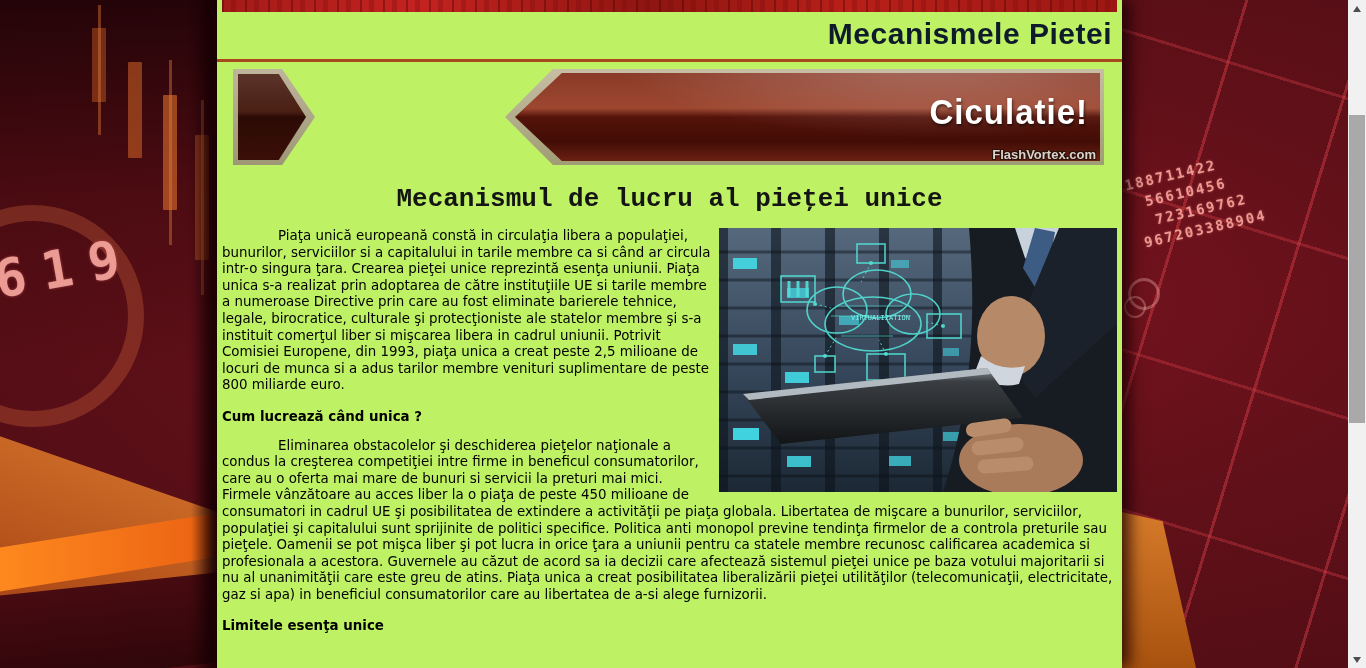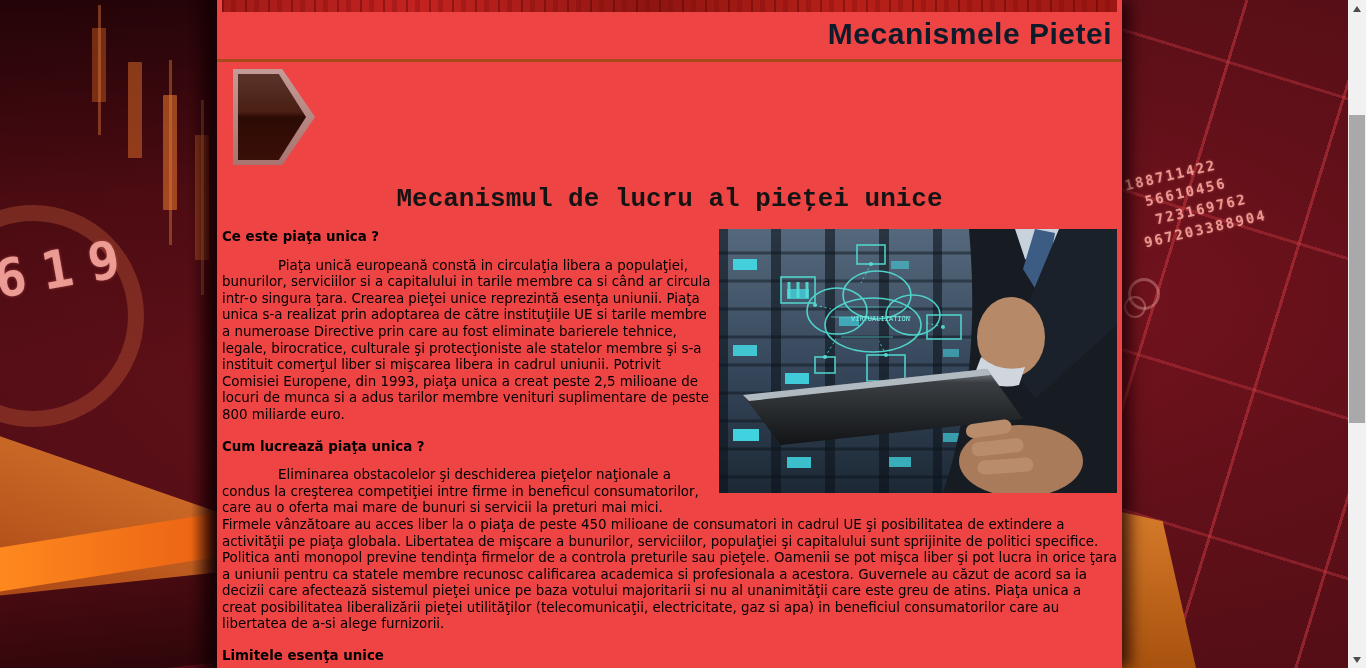--- a/index.html
+++ b/index.html
@@ -47,21 +47,21 @@
   .digits-right span:nth-child(2){padding-left:16px;}
   .digits-right span:nth-child(3){padding-left:22px;}
   .digits-right span:nth-child(4){padding-left:6px;}
   .mini-ring{position:absolute;border-radius:50%;border:3px solid rgba(250,190,180,.35);}
   .mr1{left:6px;top:278px;width:26px;height:26px;}
   .mr2{left:2px;top:296px;width:18px;height:18px;border-width:2px;}
   .orange-wedge{position:absolute;left:0;top:512px;width:74px;height:156px;
     background:linear-gradient(180deg,#d57a2a,#a8520f);
     clip-path:polygon(0 0, 55% 6%, 100% 100%, 0 100%);}
   
-  .page{position:absolute;left:217px;top:0;width:905px;height:668px;background:#ef4444;
+  .page{position:absolute;left:217px;top:0;width:905px;height:668px;background:#bef264;
     box-shadow:-8px 0 14px rgba(25,0,4,.75), 8px 0 14px rgba(25,0,4,.75);z-index:2;}
   .top-strip{height:12px;margin:0 5px;
     background:
       repeating-linear-gradient(90deg, rgba(60,0,0,.35) 0 2px, transparent 2px 9px, rgba(120,10,10,.3) 9px 14px, transparent 14px 23px),
       linear-gradient(90deg,#a31b18,#c42320 22%,#8e1511 48%,#b82019 70%,#9c1713 100%);}
   .site-title{margin:5px 10px 0 0;text-align:right;
     font-family:"Liberation Sans", sans-serif;font-weight:bold;font-size:30px;line-height:34px;
     color:#0e1b2b;letter-spacing:.5px;}
   .rule{border:none;border-top:3px solid #a8491c;margin:8px 0 0 0;}
   
@@ -135,20 +135,24 @@
   </div>
 </div>
 
 <div class="page">
   <div class="top-strip"></div>
   <h2 class="site-title">Mecanismele Pietei</h2>
   <hr class="rule">
 
   <div class="flash-banner">
     <div class="arrow-right"></div>
+    <div class="arrow-left-banner">
+      <span class="banner-headline">Ciculatie!</span>
+      <span class="banner-watermark">FlashVortex.com</span>
+    </div>
   </div>
 
   <h1 class="article-title">Mecanismul de lucru al pieţei unice</h1>
 
   <div class="article-body">
     <svg class="photo" viewBox="0 0 398 264" xmlns="http://www.w3.org/2000/svg">
       <defs>
         <linearGradient id="pbg" x1="0" y1="0" x2="0" y2="1">
           <stop offset="0" stop-color="#55687c"></stop>
           <stop offset="0.55" stop-color="#35465a"></stop>
@@ -225,23 +229,22 @@
       <polygon points="24,166 268,140 272,146 30,172" fill="#b2bac1"></polygon>
 
       <ellipse cx="302" cy="232" rx="62" ry="36" fill="#aa7b5b"></ellipse>
       <g fill="#b98d6b">
         <rect x="246" y="196" width="46" height="14" rx="7" transform="rotate(-8 246 196)"></rect>
         <rect x="252" y="214" width="52" height="14" rx="7" transform="rotate(-6 252 214)"></rect>
         <rect x="258" y="232" width="56" height="14" rx="7" transform="rotate(-4 258 232)"></rect>
       </g>
     </svg>
 
-    <h3>Ce este piaţa unica ?</h3>
     <p>Piaţa unică europeană constă in circulaţia libera a populaţiei, bunurilor, serviciilor si a capitalului in tarile membre ca si când ar circula intr-o singura ţara. Crearea pieţei unice reprezintă esenţa uniunii. Piaţa unica s-a realizat prin adoptarea de către instituţiile UE si tarile membre a numeroase Directive prin care au fost eliminate barierele tehnice, legale, birocratice, culturale şi protecţioniste ale statelor membre şi s-a instituit comerţul liber si mişcarea libera in cadrul uniunii. Potrivit Comisiei Europene, din 1993, piaţa unica a creat peste 2,5 milioane de locuri de munca si a adus tarilor membre venituri suplimentare de peste 800 miliarde euro.</p>
-    <h3>Cum lucrează piaţa unica ?</h3>
+    <h3>Cum lucrează când unica ?</h3>
     <p>Eliminarea obstacolelor şi deschiderea pieţelor naţionale a condus la creşterea competiţiei intre firme in beneficul consumatorilor, care au o oferta mai mare de bunuri si servicii la preturi mai mici. Firmele vânzătoare au acces liber la o piaţa de peste 450 milioane de consumatori in cadrul UE şi posibilitatea de extindere a activităţii pe piaţa globala. Libertatea de mişcare a bunurilor, serviciilor, populaţiei şi capitalului sunt sprijinite de politici specifice. Politica anti monopol previne tendinţa firmelor de a controla preturile sau pieţele. Oamenii se pot mişca liber şi pot lucra in orice ţara a uniunii pentru ca statele membre recunosc calificarea academica si profesionala a acestora. Guvernele au căzut de acord sa ia decizii care afectează sistemul pieţei unice pe baza votului majoritarii si nu al unanimităţii care este greu de atins. Piaţa unica a creat posibilitatea liberalizării pieţei utilităţilor (telecomunicaţii, electricitate, gaz si apa) in beneficiul consumatorilor care au libertatea de a-si alege furnizorii.</p>
     <h3>Limitele esenţa unice</h3>
   </div>
 </div>
 
 <div class="scrollbar">
   <div class="sb-btn up">
     <i class="tri-up"></i>
   </div>
   <div class="sb-thumb"></div>

